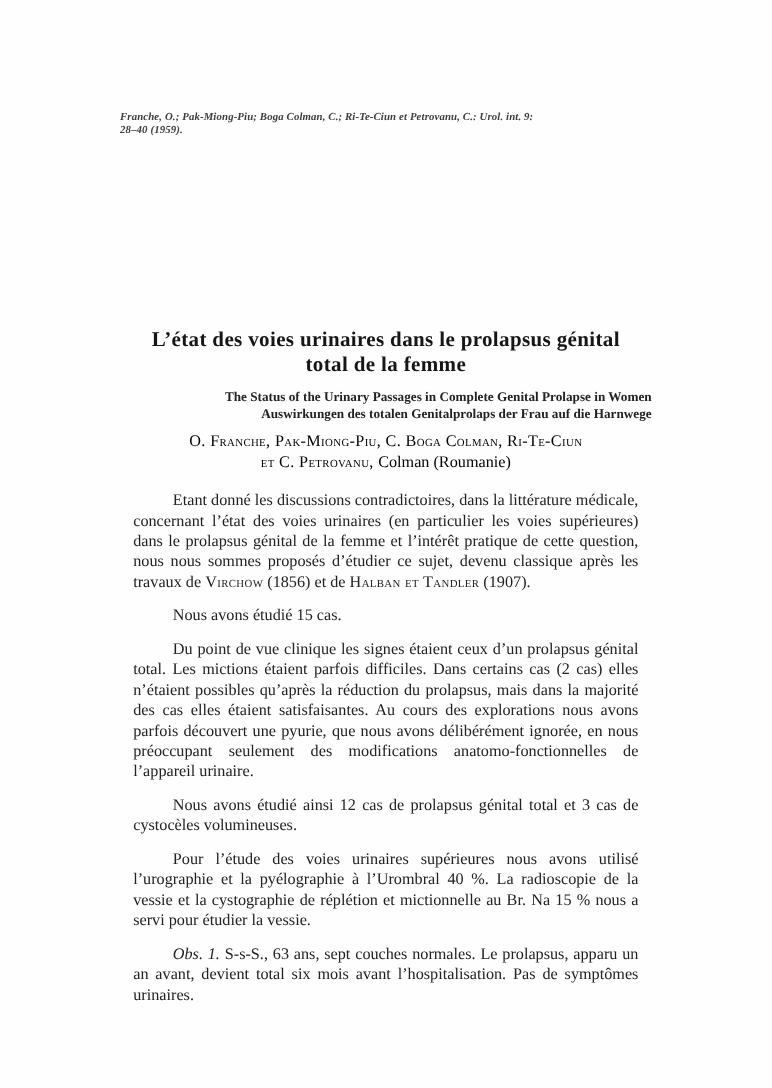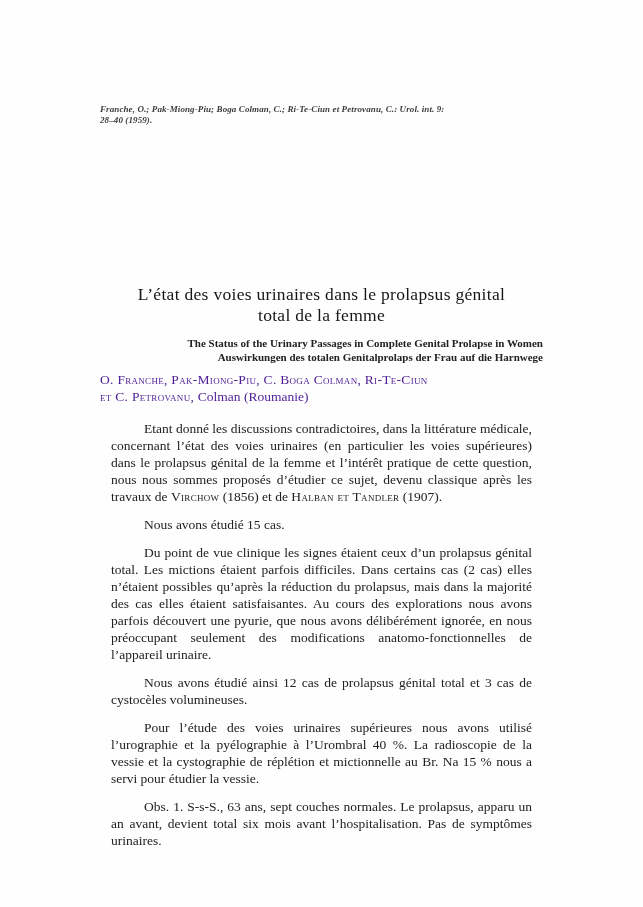--- a/index.html
+++ b/index.html
@@ -12,69 +12,69 @@
     width: 643px;
     height: 907px;
     background: #fefefe;
     font-family: "Liberation Serif", serif;
     color: #1f1f1f;
     overflow: hidden;
   }
   .column {
     position: absolute;
     left: 100px;
-    top: 104px;
+    top: 92px;
     width: 443px;
   }
   .citation {
     font-size: 9px;
     line-height: 10.5px;
     font-style: italic;
     font-weight: 600;
     color: #3c3c3c;
     letter-spacing: 0.1px;
   }
   .article-title {
     margin-top: 159px;
     text-align: center;
-    font-weight: 400;
+    font-weight: 700;
     font-size: 17.5px;
     line-height: 21px;
     letter-spacing: 0.3px;
     color: #161616;
   }
   .subtitles {
     margin-top: 11px;
     text-align: right;
     font-weight: 700;
     font-size: 11px;
     line-height: 13.5px;
     color: #222222;
   }
   .authors {
     margin-top: 7px;
-    text-align: left;
+    text-align: center;
     font-size: 13.5px;
     line-height: 17px;
-    color: #4c1d95;
+    color: #000000;
   }
   .body-text {
     margin-top: 15px;
     font-size: 13.5px;
     line-height: 17px;
     color: #212121;
   }
   .body-text p {
     margin: 11px;
     text-indent: 33px;
     text-align: justify;
   }
   .seg-n  { font-style: normal; }
   .seg-sc { font-variant: small-caps; letter-spacing: 0.3px; }
-  .seg-i  { }
+  .seg-i  { font-style: italic; }
 </style>
 </head>
 <body>
 
 <div class="page">
   <div class="column">
 
     <div class="citation">
       <div>Franche, O.; Pak-Miong-Piu; Boga Colman, C.; Ri-Te-Ciun et Petrovanu, C.: Urol. int. 9:</div>
       <div>28–40 (1959).</div>

